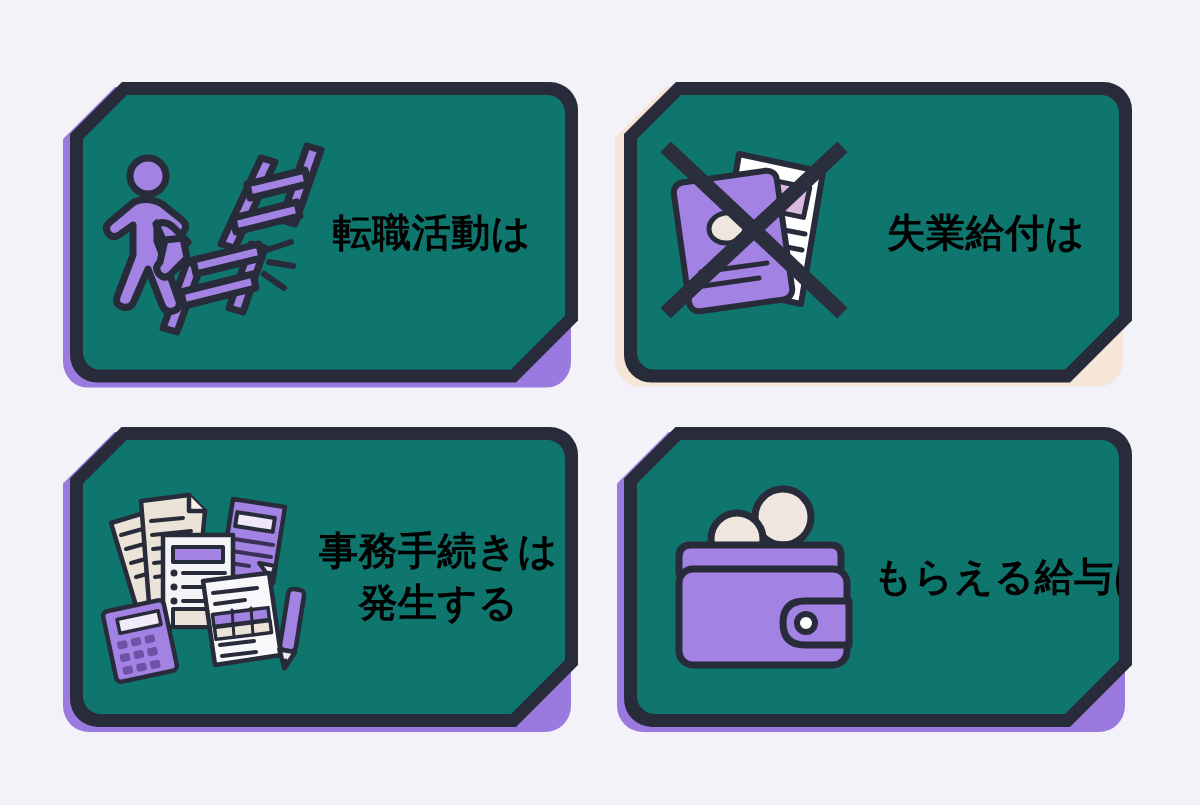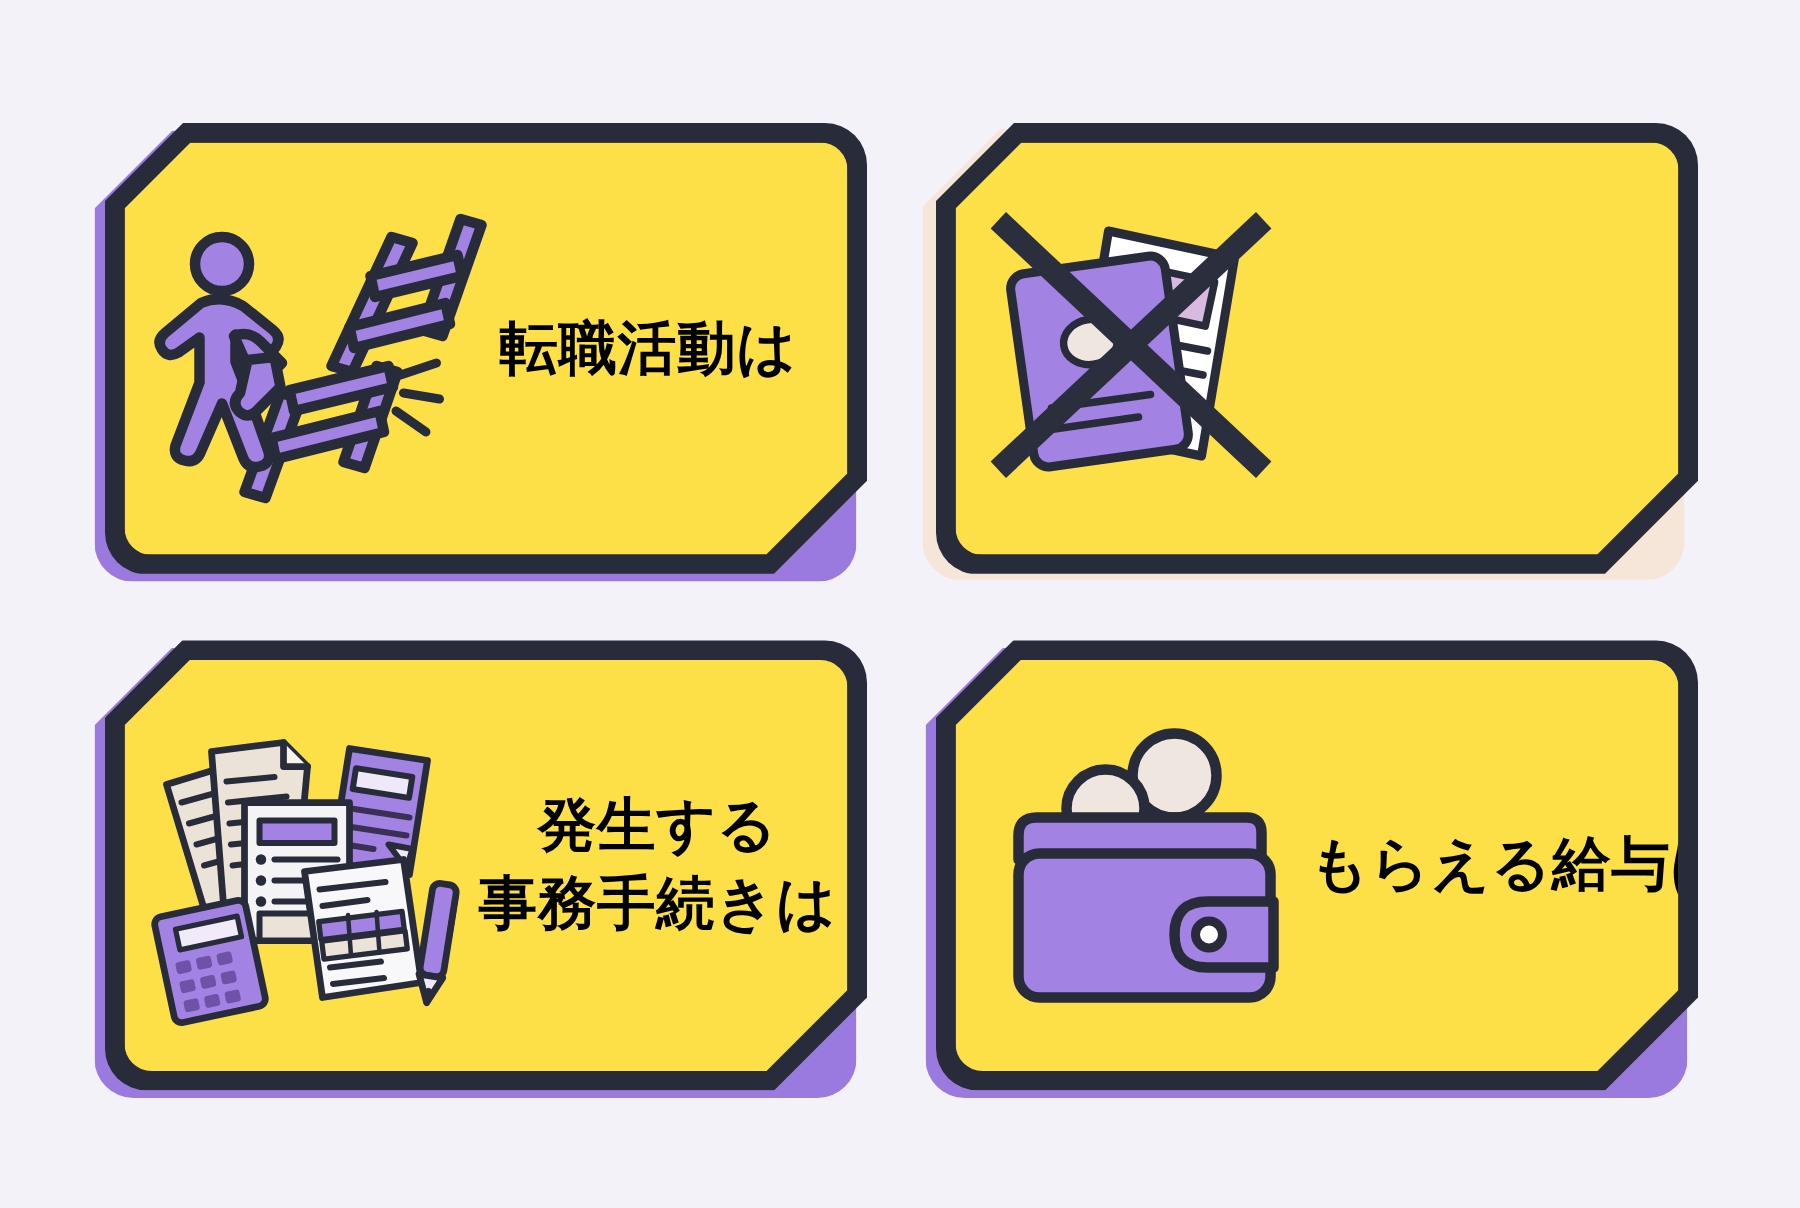--- a/index.html
+++ b/index.html
@@ -60,21 +60,21 @@
     background: #282b3a;
     -webkit-clip-path: polygon(52px 0, 100% 0, 100% calc(100% - 62px), calc(100% - 62px) 100%, 0 100%, 0 52px);
     clip-path: polygon(52px 0, 100% 0, 100% calc(100% - 62px), calc(100% - 62px) 100%, 0 100%, 0 52px);
     border-radius: 28px;
   }
 
   
   .card-face {
     position: absolute;
     inset: 13px;
-    background: #fde047;
+    background: #0f766e;
     -webkit-clip-path: polygon(44px 0, 100% 0, 100% calc(100% - 54px), calc(100% - 54px) 100%, 0 100%, 0 44px);
     clip-path: polygon(44px 0, 100% 0, 100% calc(100% - 54px), calc(100% - 54px) 100%, 0 100%, 0 44px);
     border-radius: 18px;
     display: flex;
     align-items: center;
     justify-content: flex-start;
     padding: 0 14px 0 18px;
     gap: 8px;
   }
 
@@ -177,20 +177,21 @@
 
             <g stroke="#2b2e3d" stroke-width="15" stroke-linecap="square">
               <line x1="16" y1="20" x2="182" y2="176"></line>
               <line x1="182" y1="20" x2="16" y2="176"></line>
             </g>
           </g>
         </svg>
       </div>
 
       <div class="card-text">
+        <span class="line">失業給付は</span>
       </div>
 
     </div>
   </div>
 
   <div class="card-wrap">
     <div class="card-shadow" style="background: rgb(155, 122, 224);"></div>
     <div class="card-frame"></div>
     <div class="card-face">
 
@@ -273,22 +274,22 @@
               <rect x="182" y="112" width="16" height="62" rx="5" fill="#a282e2"></rect>
               <polygon points="182,174 198,174 190,192" fill="#efe8f8"></polygon>
               <line x1="190" y1="184" x2="190" y2="192" stroke-width="4"></line>
               <line x1="198" y1="120" x2="198" y2="146" stroke-width="4"></line>
             </g>
           </g>
         </svg>
       </div>
 
       <div class="card-text">
+        <span class="line">事務手続きは</span>
         <span class="line">発生する</span>
-        <span class="line">事務手続きは</span>
       </div>
 
     </div>
   </div>
 
   <div class="card-wrap">
     <div class="card-shadow" style="background: rgb(155, 122, 224);"></div>
     <div class="card-frame"></div>
     <div class="card-face">
 

